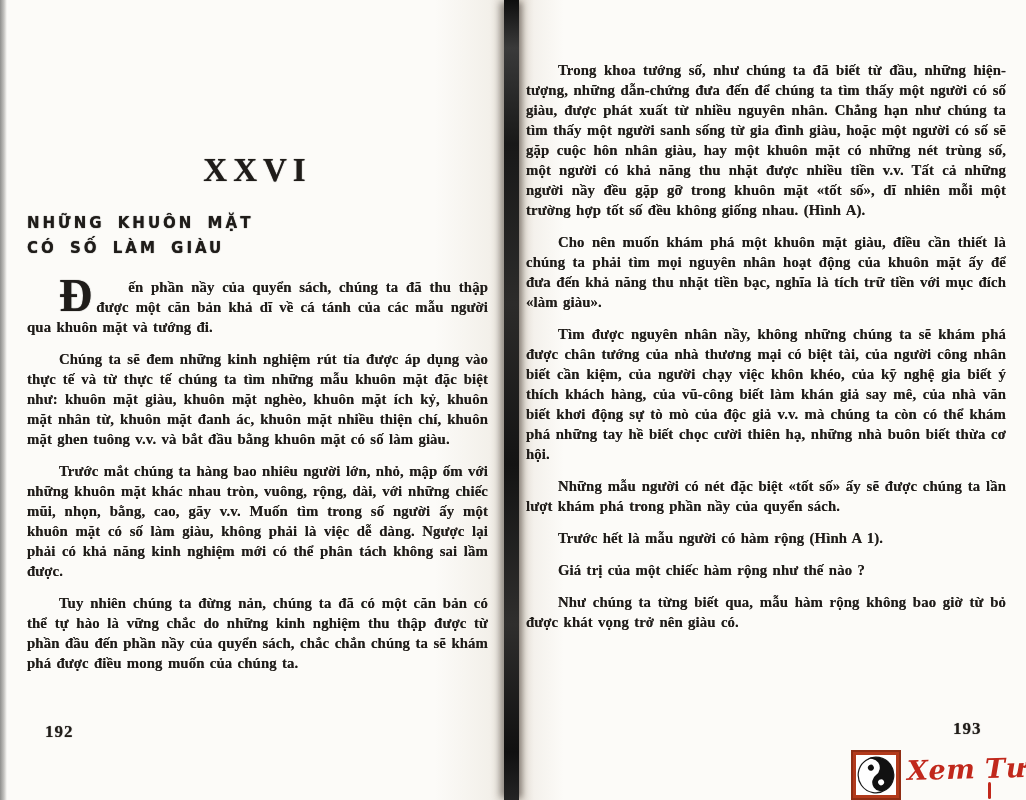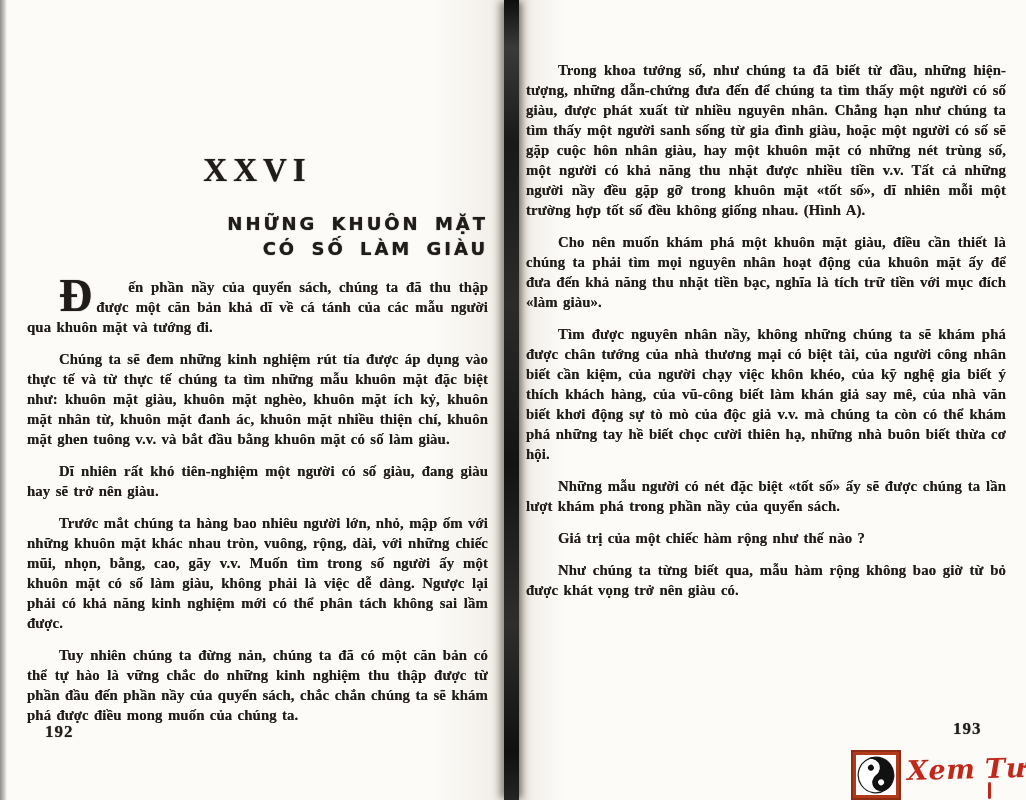--- a/index.html
+++ b/index.html
@@ -41,23 +41,23 @@
     text-shadow:0 0 .5px rgba(20,15,10,.6);
   }
   .chapter-num{
     margin-top:152px;
     text-align:center;
     font-size:33px;font-weight:700;letter-spacing:6px;
     text-shadow:0 0 1px rgba(0,0,0,.7);
   }
   .chapter-title{
     margin-top:22px;margin-bottom:16px;
-    text-align:right;
+    text-align:left;
     font-family:"DejaVu Sans","Liberation Sans",sans-serif;
-    font-size:18px;line-height:25px;font-weight:800;
+    font-size:15px;line-height:25px;font-weight:800;
     letter-spacing:3px;word-spacing:5px;
     text-shadow:0 0 1px rgba(0,0,0,.8);
   }
   .p-dropcap{text-indent:0;}
   .dropcap{
     float:left;
     font-size:46px;line-height:34px;font-weight:700;
     padding-right:4px;margin-top:2px;
     text-shadow:0 0 1px rgba(0,0,0,.8);
   }
@@ -95,32 +95,32 @@
   <div class="chapter-num">XXVI</div>
   <div class="chapter-title">
     <div>NHỮNG KHUÔN MẶT</div>
     <div>CÓ SỐ LÀM GIÀU</div>
   </div>
   <div class="body-text">
     <p class="p-dropcap">
       <span class="dropcap">Đ</span><span>ến phần nầy của quyển sách, chúng ta đã thu thập được một căn bản khả dĩ về cá tánh của các mẫu người qua khuôn mặt và tướng đi.</span>
     </p>
     <p>Chúng ta sẽ đem những kinh nghiệm rút tỉa được áp dụng vào thực tế và từ thực tế chúng ta tìm những mẫu khuôn mặt đặc biệt như: khuôn mặt giàu, khuôn mặt nghèo, khuôn mặt ích kỷ, khuôn mặt nhân từ, khuôn mặt đanh ác, khuôn mặt nhiều thiện chí, khuôn mặt ghen tuông v.v. và bắt đầu bằng khuôn mặt có số làm giàu.</p>
-    <p>Dĩ nhiên rất khó tiên-nghiệm một người có số giàu, đang giàu hay sẽ trở nên giàu.</p>
     <p>Trước mắt chúng ta hàng bao nhiêu người lớn, nhỏ, mập ốm với những khuôn mặt khác nhau tròn, vuông, rộng, dài, với những chiếc mũi, nhọn, bằng, cao, gãy v.v. Muốn tìm trong số người ấy một khuôn mặt có số làm giàu, không phải là việc dễ dàng. Ngược lại phải có khả năng kinh nghiệm mới có thể phân tách không sai lầm được.</p>
     <p>Tuy nhiên chúng ta đừng nản, chúng ta đã có một căn bản có thể tự hào là vững chắc do những kinh nghiệm thu thập được từ phần đầu đến phần nầy của quyển sách, chắc chắn chúng ta sẽ khám phá được điều mong muốn của chúng ta.</p>
   </div>
 </div>
 
 <div class="page page-right">
   <div class="body-text" style="margin-top:60px;">
     <p>Trong khoa tướng số, như chúng ta đã biết từ đầu, những hiện-tượng, những dẫn-chứng đưa đến để chúng ta tìm thấy một người có số giàu, được phát xuất từ nhiều nguyên nhân. Chẳng hạn như chúng ta tìm thấy một người sanh sống từ gia đình giàu, hoặc một người có số sẽ gặp cuộc hôn nhân giàu, hay một khuôn mặt có những nét trùng số, một người có khả năng thu nhặt được nhiều tiền v.v. Tất cả những người nầy đều gặp gỡ trong khuôn mặt «tốt số», dĩ nhiên mỗi một trường hợp tốt số đều không giống nhau. (Hình A).</p>
     <p>Cho nên muốn khám phá một khuôn mặt giàu, điều cần thiết là chúng ta phải tìm mọi nguyên nhân hoạt động của khuôn mặt ấy để đưa đến khả năng thu nhặt tiền bạc, nghĩa là tích trữ tiền với mục đích «làm giàu».</p>
     <p>Tìm được nguyên nhân nầy, không những chúng ta sẽ khám phá được chân tướng của nhà thương mại có biệt tài, của người công nhân biết cần kiệm, của người chạy việc khôn khéo, của kỹ nghệ gia biết ý thích khách hàng, của vũ-công biết làm khán giả say mê, của nhà văn biết khơi động sự tò mò của độc giả v.v. mà chúng ta còn có thể khám phá những tay hề biết chọc cười thiên hạ, những nhà buôn biết thừa cơ hội.</p>
     <p>Những mẫu người có nét đặc biệt «tốt số» ấy sẽ được chúng ta lần lượt khám phá trong phần nầy của quyển sách.</p>
+    <p>Trước hết là mẫu người có hàm rộng (Hình A 1).</p>
     <p>Giá trị của một chiếc hàm rộng như thế nào ?</p>
     <p>Như chúng ta từng biết qua, mẫu hàm rộng không bao giờ từ bỏ được khát vọng trở nên giàu có.</p>
   </div>
 </div>
 
 <div class="gutter"></div>
 
 <div class="pgnum pgnum-left">192</div>
 <div class="pgnum pgnum-right">193</div>
 

